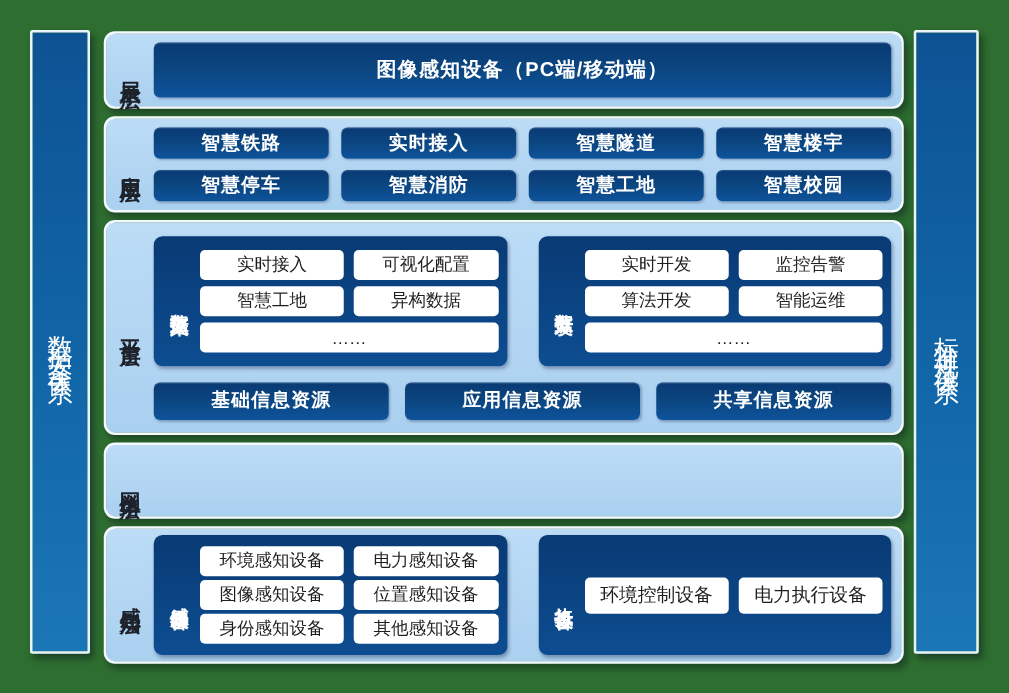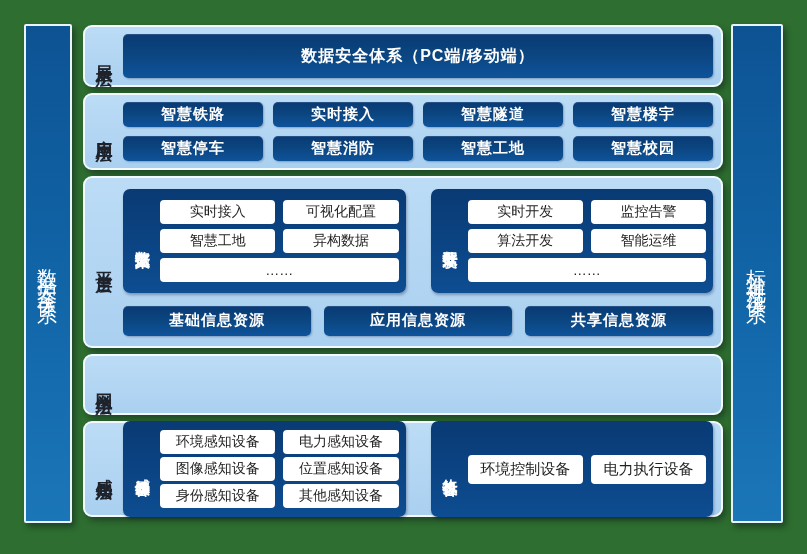--- a/index.html
+++ b/index.html
@@ -47,21 +47,21 @@
     border-radius: 9px;
     box-shadow: 3px 4px 6px rgba(0,0,20,0.35);
     display: flex;
     align-items: center;
     padding: 6px 8px 6px 0;
   }
   .p1 { height: 62px; }
   .p2 { height: 77px; }
   .p3 { height: 172px; }
   .p4 { height: 61px; }
-  .p5 { height: 96px; text-align: right; }
+  .p5 { height: 110px; text-align: right; }
 
   .layer-label {
     width: 38px; flex: 0 0 38px;
     display: flex; align-items: center; justify-content: center;
   }
   .layer-label .v-text {
     color: #1d222b;
     font-size: 17px;
     letter-spacing: 3px;
     font-weight: bold;
@@ -133,21 +133,21 @@
     <span class="v-text">标准规范体系</span>
   </div>
 
   <div class="panels">
 
     <section class="panel p1">
       <div class="layer-label">
         <span class="v-text">展示层</span>
       </div>
       <div class="panel-content">
-        <div class="dark-box title-box">数据安全体系（PC端/移动端）</div>
+        <div class="dark-box title-box">图像感知设备（PC端/移动端）</div>
       </div>
     </section>
 
     <section class="panel p2">
       <div class="layer-label">
         <span class="v-text">应用层</span>
       </div>
       <div class="panel-content">
         <div class="grid-4">
           <div class="dark-box">智慧铁路</div>

